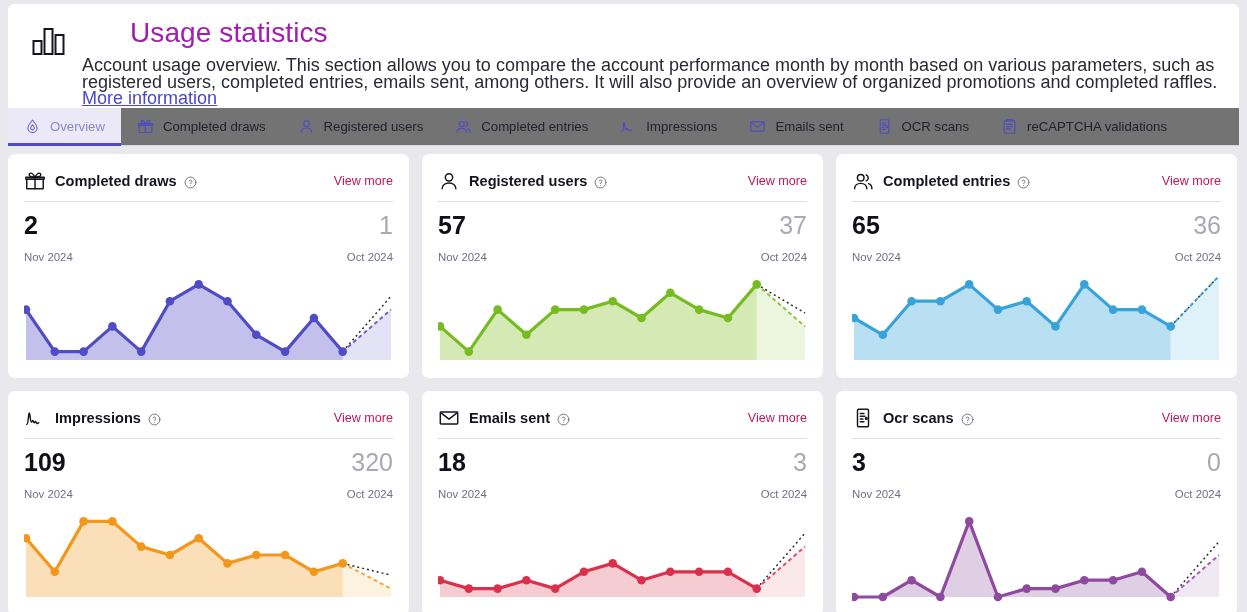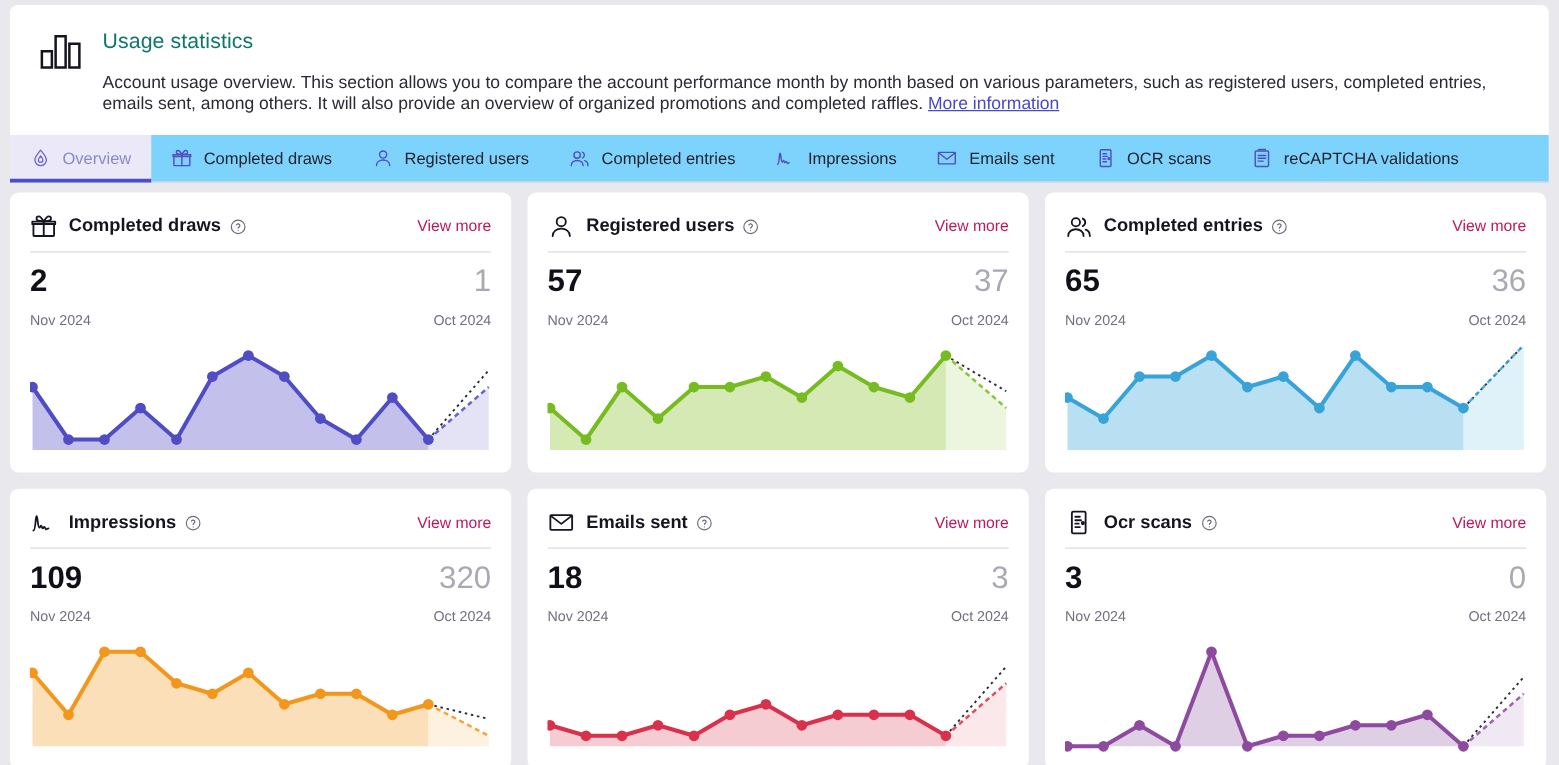--- a/index.html
+++ b/index.html
@@ -29,48 +29,49 @@
     padding: 14px 18px 0 18px;
   }
   .hdr-icon {
     width: 34px; height: 34px;
     flex: 0 0 34px;
     margin-top: 6px;
     margin-left: 6px;
   }
   .hdr-text { margin-left: 16px; flex: 1; }
   .page-title {
-    font-size: 17px;
+    font-size: 28px;
     font-weight: 400;
-    color: #0f766e;
+    color: #a21caf;
     line-height: 30px;
     letter-spacing: .1px;
+    margin-left: 48px;
   }
   .page-desc {
     margin-top: 9px;
-    font-size: 14px;
+    font-size: 18px;
     color: #2a2a35;
     line-height: 16.5px;
     max-width: 1140px;
   }
   .more-link {
     color: #4a47c9;
     text-decoration: underline;
     cursor: pointer;
   }
 
   
   .tabs {
     position: absolute;
     left: 0; bottom: 0;
     width: 1231px; height: 38px;
     display: flex;
     align-items: stretch;
     border-bottom: 1px solid #d7d7de;
-    background: #7dd3fc;
+    background: #737373;
   }
   .tab {
     display: flex;
     align-items: center;
     gap: 9px;
     padding: 0 16px;
     font-size: 13.2px;
     color: #222230;
     cursor: pointer;
     position: relative;

